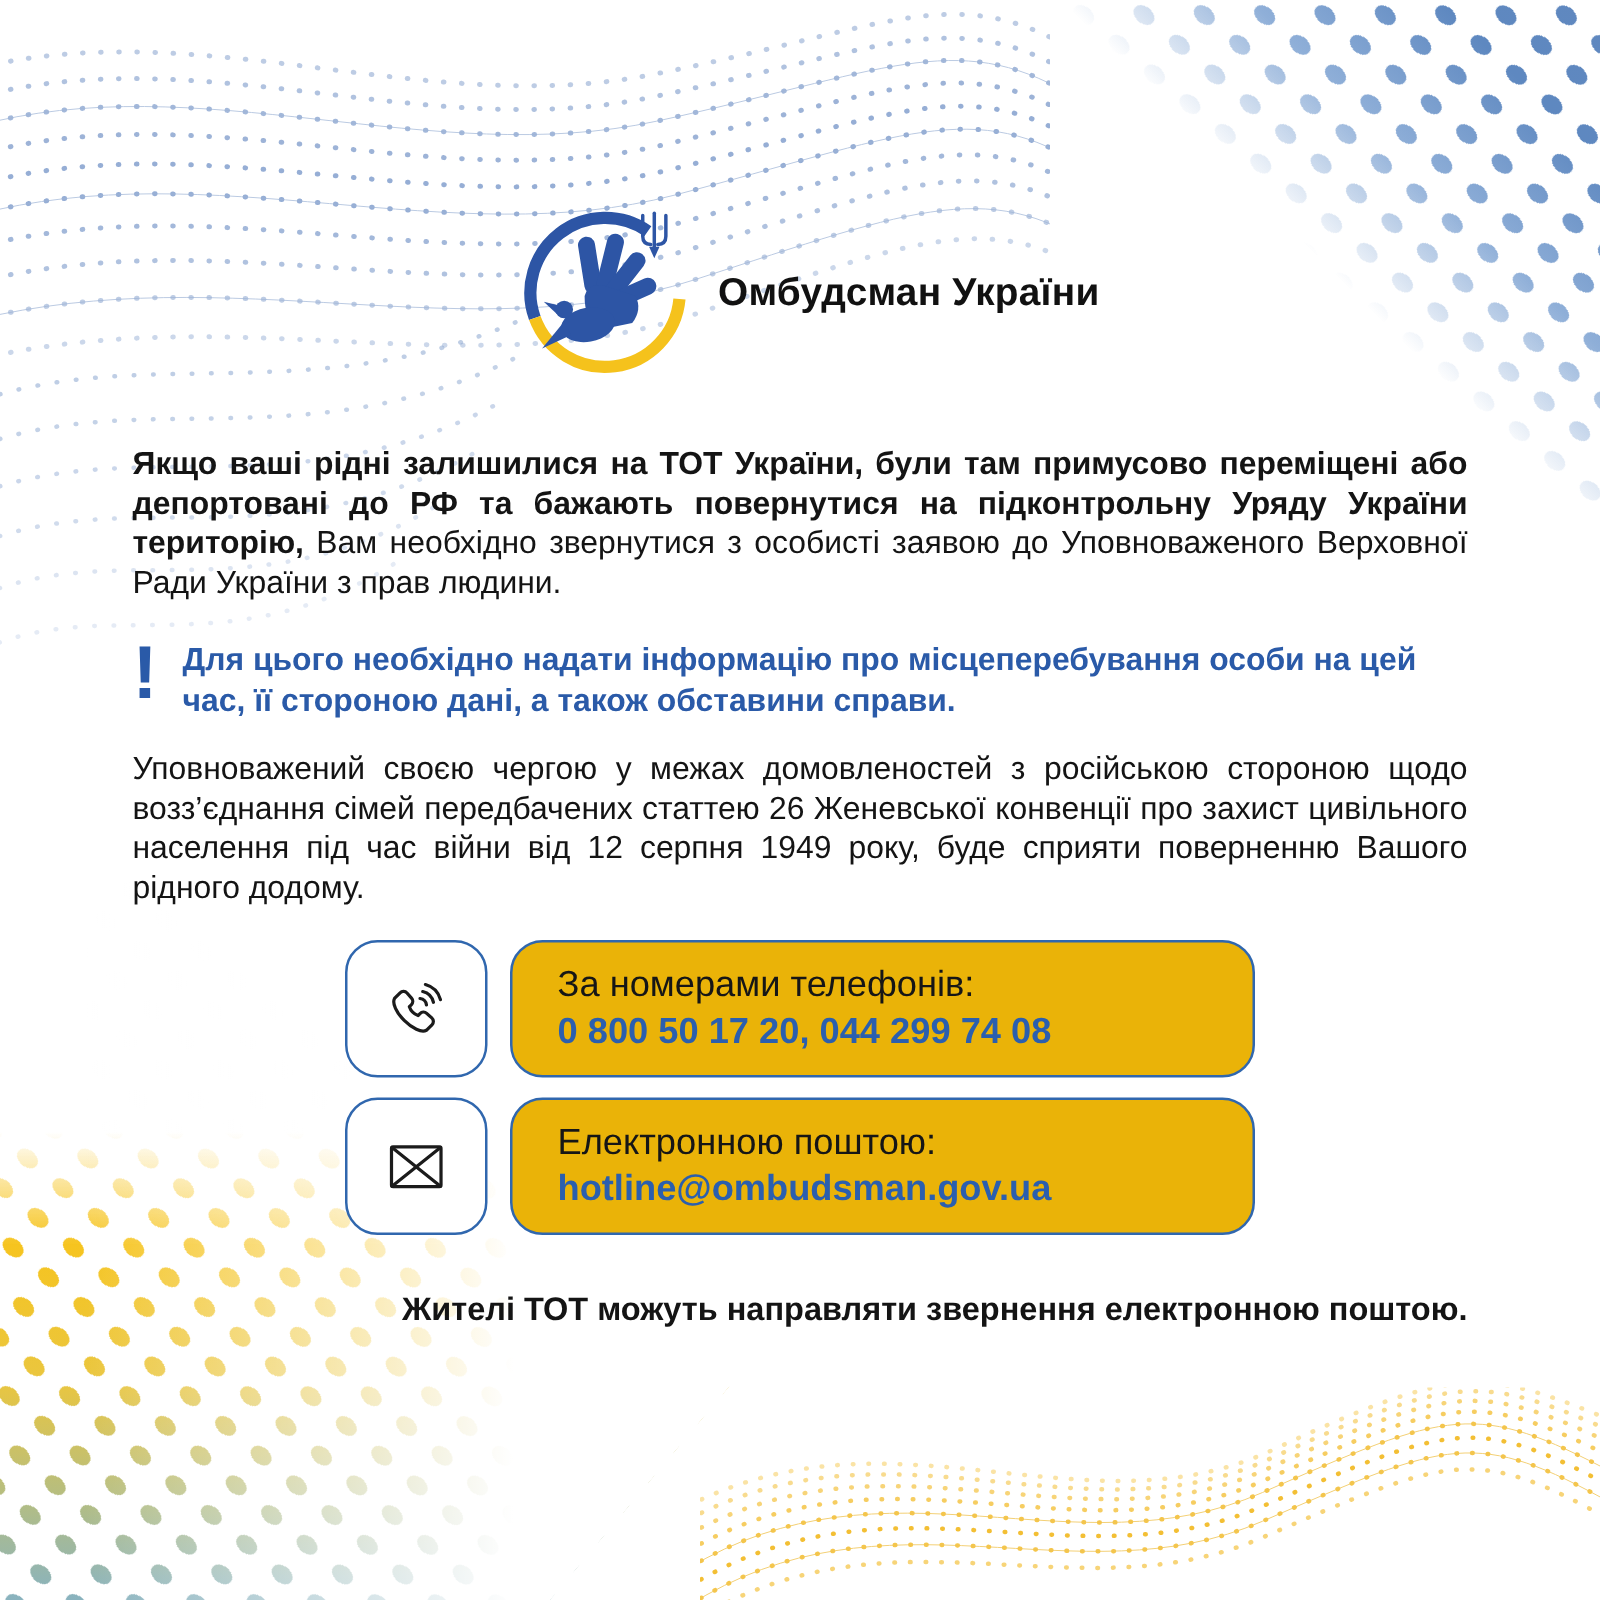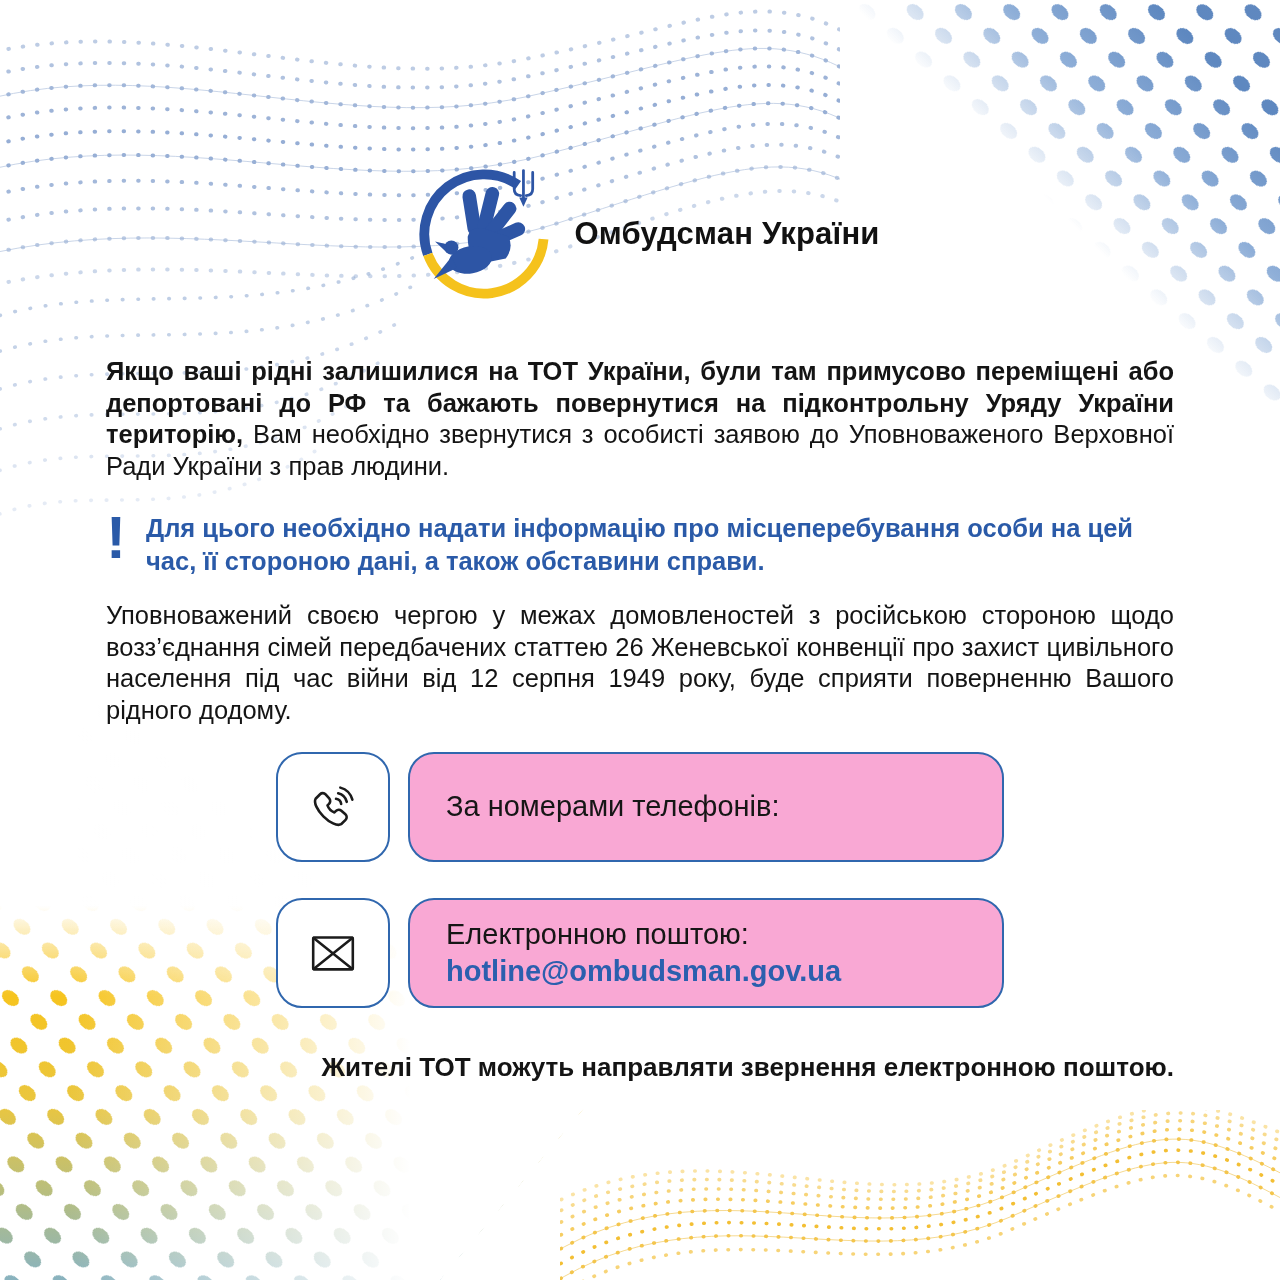--- a/index.html
+++ b/index.html
@@ -39,28 +39,28 @@
   .p1,.p2{font-size:25.5px;line-height:31.5px;text-align:justify;color:#141414;}
   .p1{margin-top:54px;}
   .p1 .b{font-weight:bold;}
   .callout{margin-top:28px;display:flex;gap:20px;align-items:flex-start;}
   .callout-mark{font-weight:bold;color:#2a5aa8;font-size:60px;line-height:60px;margin-top:-2px;}
   .callout-text{font-weight:bold;color:#2a5aa8;font-size:25.5px;line-height:33px;padding-top:2px;}
   .p2{margin-top:22px;}
   .contacts-heading{margin-top:34px;text-align:center;font-weight:bold;font-size:27px;color:#141414;}
   .card-row{display:flex;justify-content:center;gap:18px;}
   .card-row.first{margin-top:22px;}
-  .card-row.second{margin-top:36px;}
+  .card-row.second{margin-top:16px;}
   .icon-card{
     width:114px;height:110px;box-sizing:border-box;border:2px solid #3067ae;border-radius:26px;
     display:flex;align-items:center;justify-content:center;background:#fff;
   }
   .text-card{
     width:596px;height:110px;box-sizing:border-box;border:2px solid #3067ae;border-radius:26px;
-    display:flex;flex-direction:column;justify-content:center;padding-left:36px;background:#f9a8d4;
+    display:flex;flex-direction:column;justify-content:center;padding-left:36px;background:#eab308;
   }
   .text-card .label{font-size:29px;line-height:37px;color:#161616;}
   .text-card .value{font-size:29px;line-height:37px;font-weight:bold;color:#2b5fae;}
   .footer-note{margin-top:44px;text-align:right;font-weight:bold;font-size:26px;color:#141414;}
 </style>
 </head>
 <body>
 
 <svg class="decor decor-top-left" viewBox="0 0 840 560" xmlns="http://www.w3.org/2000/svg" fill="none" stroke-linecap="round">
   <g stroke="#7c9aca" stroke-width="4" stroke-dasharray="0.5 14">
@@ -155,20 +155,21 @@
       <div class="icon-card">
         <svg width="62" height="62" viewBox="0 0 72 72" xmlns="http://www.w3.org/2000/svg" fill="none" stroke="#1b1b1b" stroke-width="3" stroke-linecap="round" stroke-linejoin="round">
           <path d="M24.8 46.8 C17.6 39.6 13.4 30.9 15.8 26.4 L21 21.2 C22.8 19.4 25.7 19.5 27.4 21.4 L31.6 26.1 C33.2 27.9 33.1 30.6 31.4 32.3 L29.6 34.1 C30.8 37.6 34.2 41 37.7 42.3 L39.5 40.5 C41.2 38.8 43.9 38.7 45.7 40.3 L50.4 44.5 C52.3 46.2 52.4 49.1 50.6 50.9 L45.4 56 C40.9 58.5 32 54 24.8 46.8 Z"></path>
           <path d="M39.5 26.5 a7 7 0 0 1 6 6"></path>
           <path d="M42 20 a13.5 13.5 0 0 1 10 10"></path>
           <path d="M44.5 13.5 a20 20 0 0 1 14 14"></path>
         </svg>
       </div>
       <div class="text-card">
         <div class="label">За номерами телефонів:</div>
+        <div class="value">0 800 50 17 20, 044 299 74 08</div>
       </div>
     </div>
 
     <div class="card-row second">
       <div class="icon-card">
         <svg width="62" height="62" viewBox="0 0 72 72" xmlns="http://www.w3.org/2000/svg" fill="none" stroke="#1b1b1b" stroke-width="3" stroke-linecap="round" stroke-linejoin="round">
           <rect x="13" y="18" width="46" height="37" rx="1.5"></rect>
           <path d="M13.5 18.5 L58.5 54.5 M58.5 18.5 L13.5 54.5"></path>
         </svg>
       </div>

